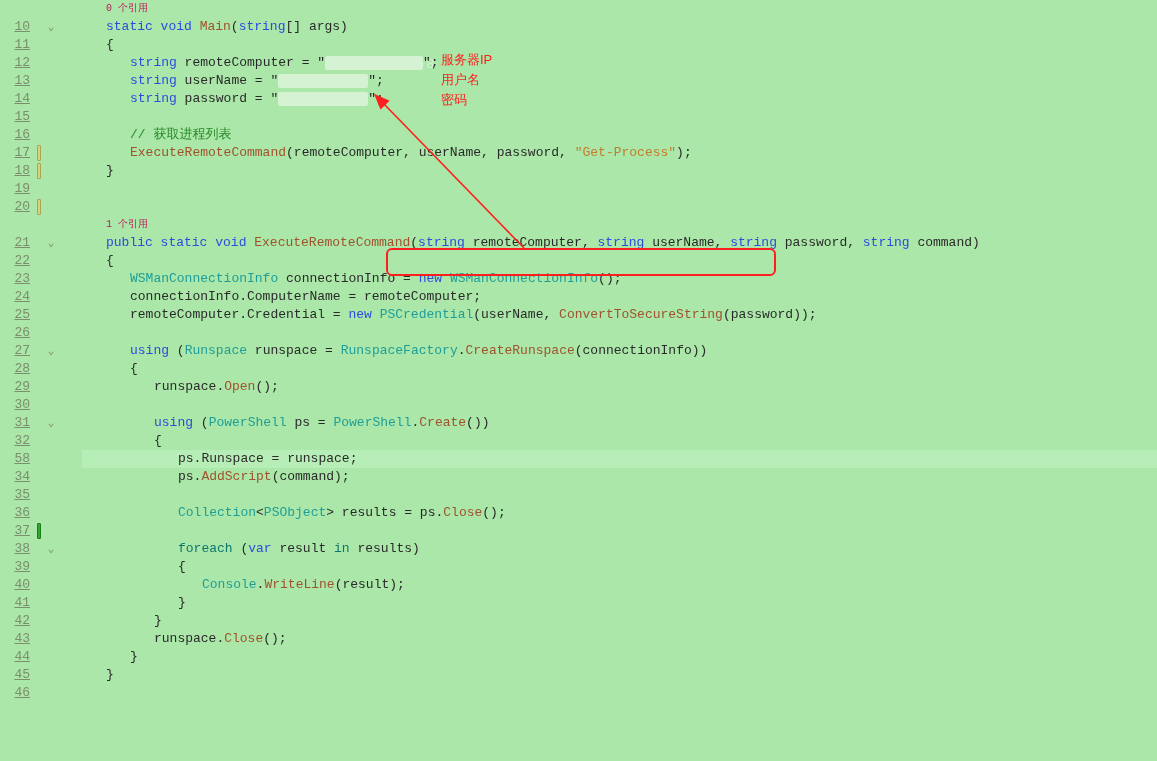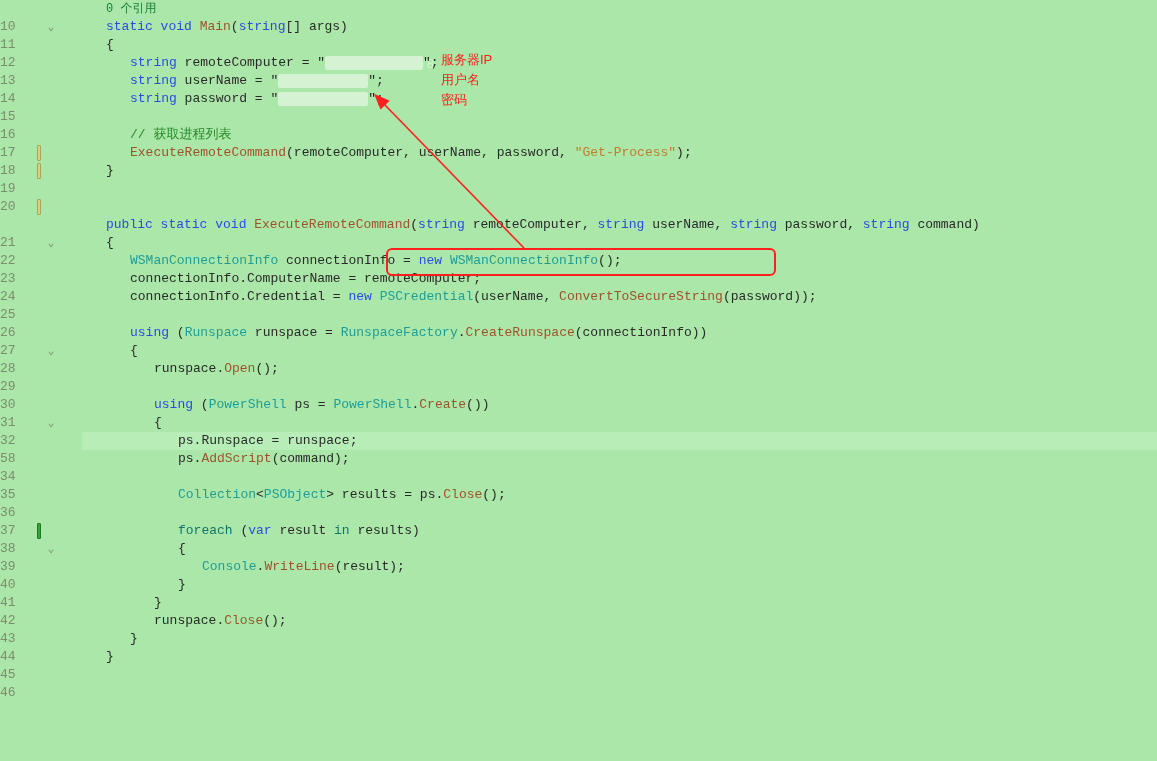--- a/index.html
+++ b/index.html
@@ -14,30 +14,30 @@
   .editor { display:flex; width:1157px; height:761px; overflow:hidden; position:relative; }
   .gutter {
     display:flex; flex-direction:column;
     background:#aae7a8;
     padding-top:0;
     width:76px;
     border-right:none;
     text-align:right;
   }
   .gl { display:flex; align-items:center; height:18px; }
-  .ln { color:#7b8e6e; width:34px; text-align:left; padding-right:4px; }
+  .ln { color:#7b8e6e; width:34px; text-align:right; padding-right:4px;text-decoration:underline; }
   .mark { width:10px; display:flex; justify-content:center; }
   .mark .bar { width:4px; height:16px; background:#d6d37a; border:1px solid #a8a55a; border-radius:1px; }
   .mark .bar.green { background:#2faa2f; border-color:#1f7a1f; }
   .fold { width:14px; color:#7b8e6e; font-size:11px; text-align:center; }
   .margin2 { width:18px; border-right:1px solid #7aa47a; }
   .code { flex:1; position:relative; padding-left:6px; }
   .line { height:18px; white-space:pre; display:flex; align-items:center; }
   .line.hl { background:#b7edb6; }
-  .ref { color:#15803d; font-size:12px; }
+  .ref { color:#be185d; font-size:10px; }
   .kw { color:#2a4de0; } 
   .tp { color:#1f9e98; } 
   .fn { color:#a0522d; } 
   .st { color:#c67b2c; } 
   .cm { color:#2b8a2b; } 
   .var { color:#2a2a2a; }
   .purple { color:#0f766e; }
   .redacted { background:#d5f3d3; color:#d5f3d3; border-radius:2px; display:inline-block; height:14px; vertical-align:middle; }
   .callout { position:absolute; color:#ff1f1f; font-family:sans-serif; font-size:13px; font-weight:400; line-height:20px; }
   .arrow { position:absolute; pointer-events:none; }
@@ -298,25 +298,26 @@
     <div class="line"><span style="padding-left:24px"></span><span>{</span></div>
     <div class="line"><span style="padding-left:48px"></span><span class="kw">string</span><span> remoteComputer = "</span><span class="redacted" style="width:98px">·············8</span><span>";</span></div>
     <div class="line"><span style="padding-left:48px"></span><span class="kw">string</span><span> userName = "</span><span class="redacted" style="width:90px">··········</span><span>";</span></div>
     <div class="line"><span style="padding-left:48px"></span><span class="kw">string</span><span> password = "</span><span class="redacted" style="width:90px">··········</span><span>";</span></div>
     <div class="line"></div>
     <div class="line"><span style="padding-left:48px"></span><span class="cm">// 获取进程列表</span></div>
     <div class="line"><span style="padding-left:48px"></span><span class="fn">ExecuteRemoteCommand</span><span>(remoteComputer, userName, password, </span><span class="st">"Get-Process"</span><span>);</span></div>
     <div class="line"><span style="padding-left:24px"></span><span>}</span></div>
     <div class="line"></div>
     <div class="line"></div>
+    <div class="line"><span style="padding-left:24px" class="ref">1 个引用</span></div>
     <div class="line"><span style="padding-left:24px"></span><span class="kw">public</span><span class="kw"> static</span><span class="kw"> void </span><span class="fn">ExecuteRemoteCommand</span><span>(</span><span class="kw">string</span><span> remoteComputer, </span><span class="kw">string</span><span> userName, </span><span class="kw">string</span><span> password, </span><span class="kw">string</span><span> command)</span></div>
     <div class="line"><span style="padding-left:24px"></span><span>{</span></div>
     <div class="line"><span style="padding-left:48px"></span><span class="tp">WSManConnectionInfo</span><span> connectionInfo = </span><span class="kw">new</span><span class="tp"> WSManConnectionInfo</span><span>();</span></div>
     <div class="line"><span style="padding-left:48px"></span><span>connectionInfo.ComputerName = remoteComputer;</span></div>
-    <div class="line"><span style="padding-left:48px"></span><span>connectionInfo.Credential = </span><span class="kw">new</span><span class="tp"> PSCredential</span><span>(userName, </span><span class="fn">ConvertToSecureString</span><span>(password));</span></div>
+    <div class="line"><span style="padding-left:48px"></span><span>remoteComputer.Credential = </span><span class="kw">new</span><span class="tp"> PSCredential</span><span>(userName, </span><span class="fn">ConvertToSecureString</span><span>(password));</span></div>
     <div class="line"></div>
     <div class="line"><span style="padding-left:48px"></span><span class="kw">using</span><span> (</span><span class="tp">Runspace</span><span> runspace = </span><span class="tp">RunspaceFactory</span><span>.</span><span class="fn">CreateRunspace</span><span>(connectionInfo))</span></div>
     <div class="line"><span style="padding-left:48px"></span><span>{</span></div>
     <div class="line"><span style="padding-left:72px"></span><span>runspace.</span><span class="fn">Open</span><span>();</span></div>
     <div class="line"></div>
     <div class="line"><span style="padding-left:72px"></span><span class="kw">using</span><span> (</span><span class="tp">PowerShell</span><span> ps = </span><span class="tp">PowerShell</span><span>.</span><span class="fn">Create</span><span>())</span></div>
     <div class="line"><span style="padding-left:72px"></span><span>{</span></div>
     <div class="line hl"><span style="padding-left:96px"></span><span>ps.Runspace = runspace;</span></div>
     <div class="line"><span style="padding-left:96px"></span><span>ps.</span><span class="fn">AddScript</span><span>(command);</span></div>
     <div class="line"></div>

